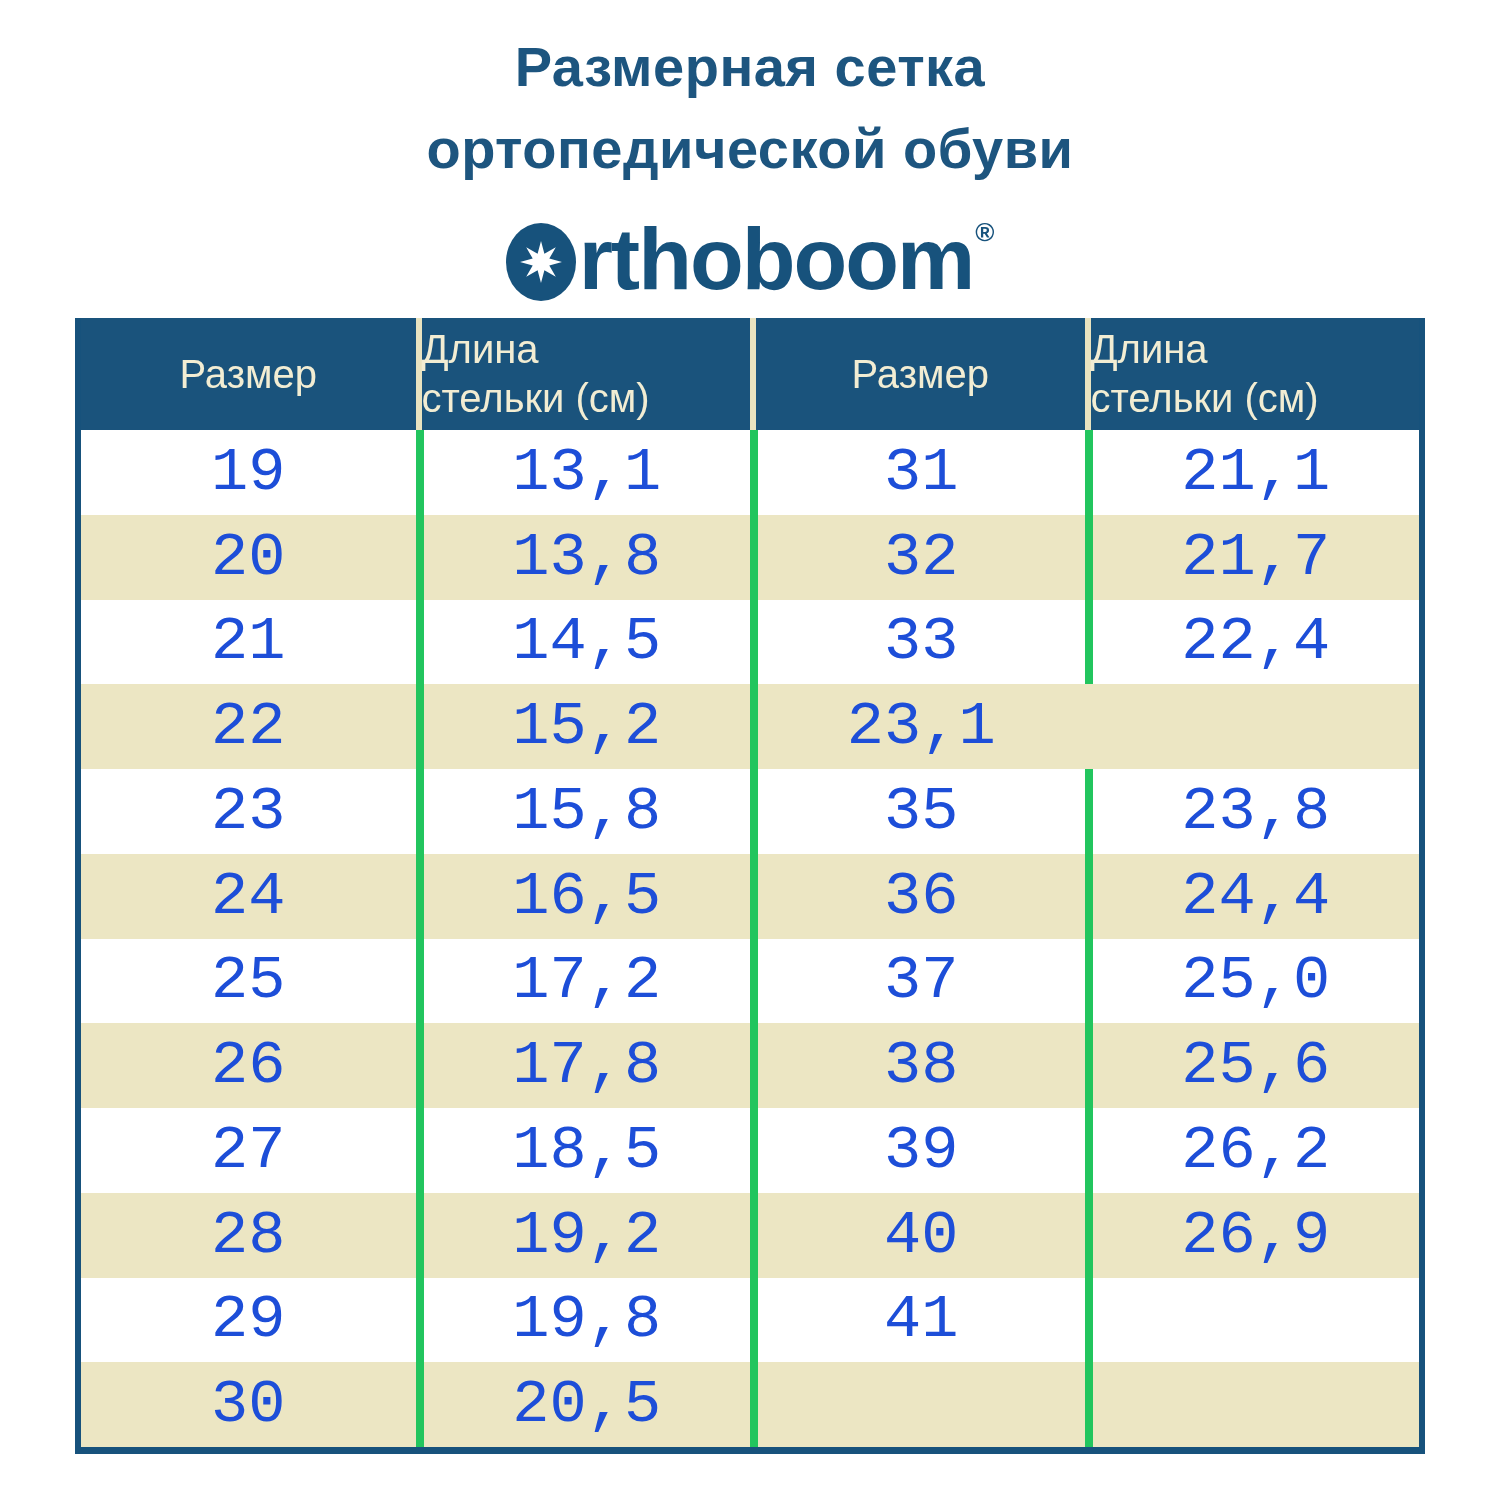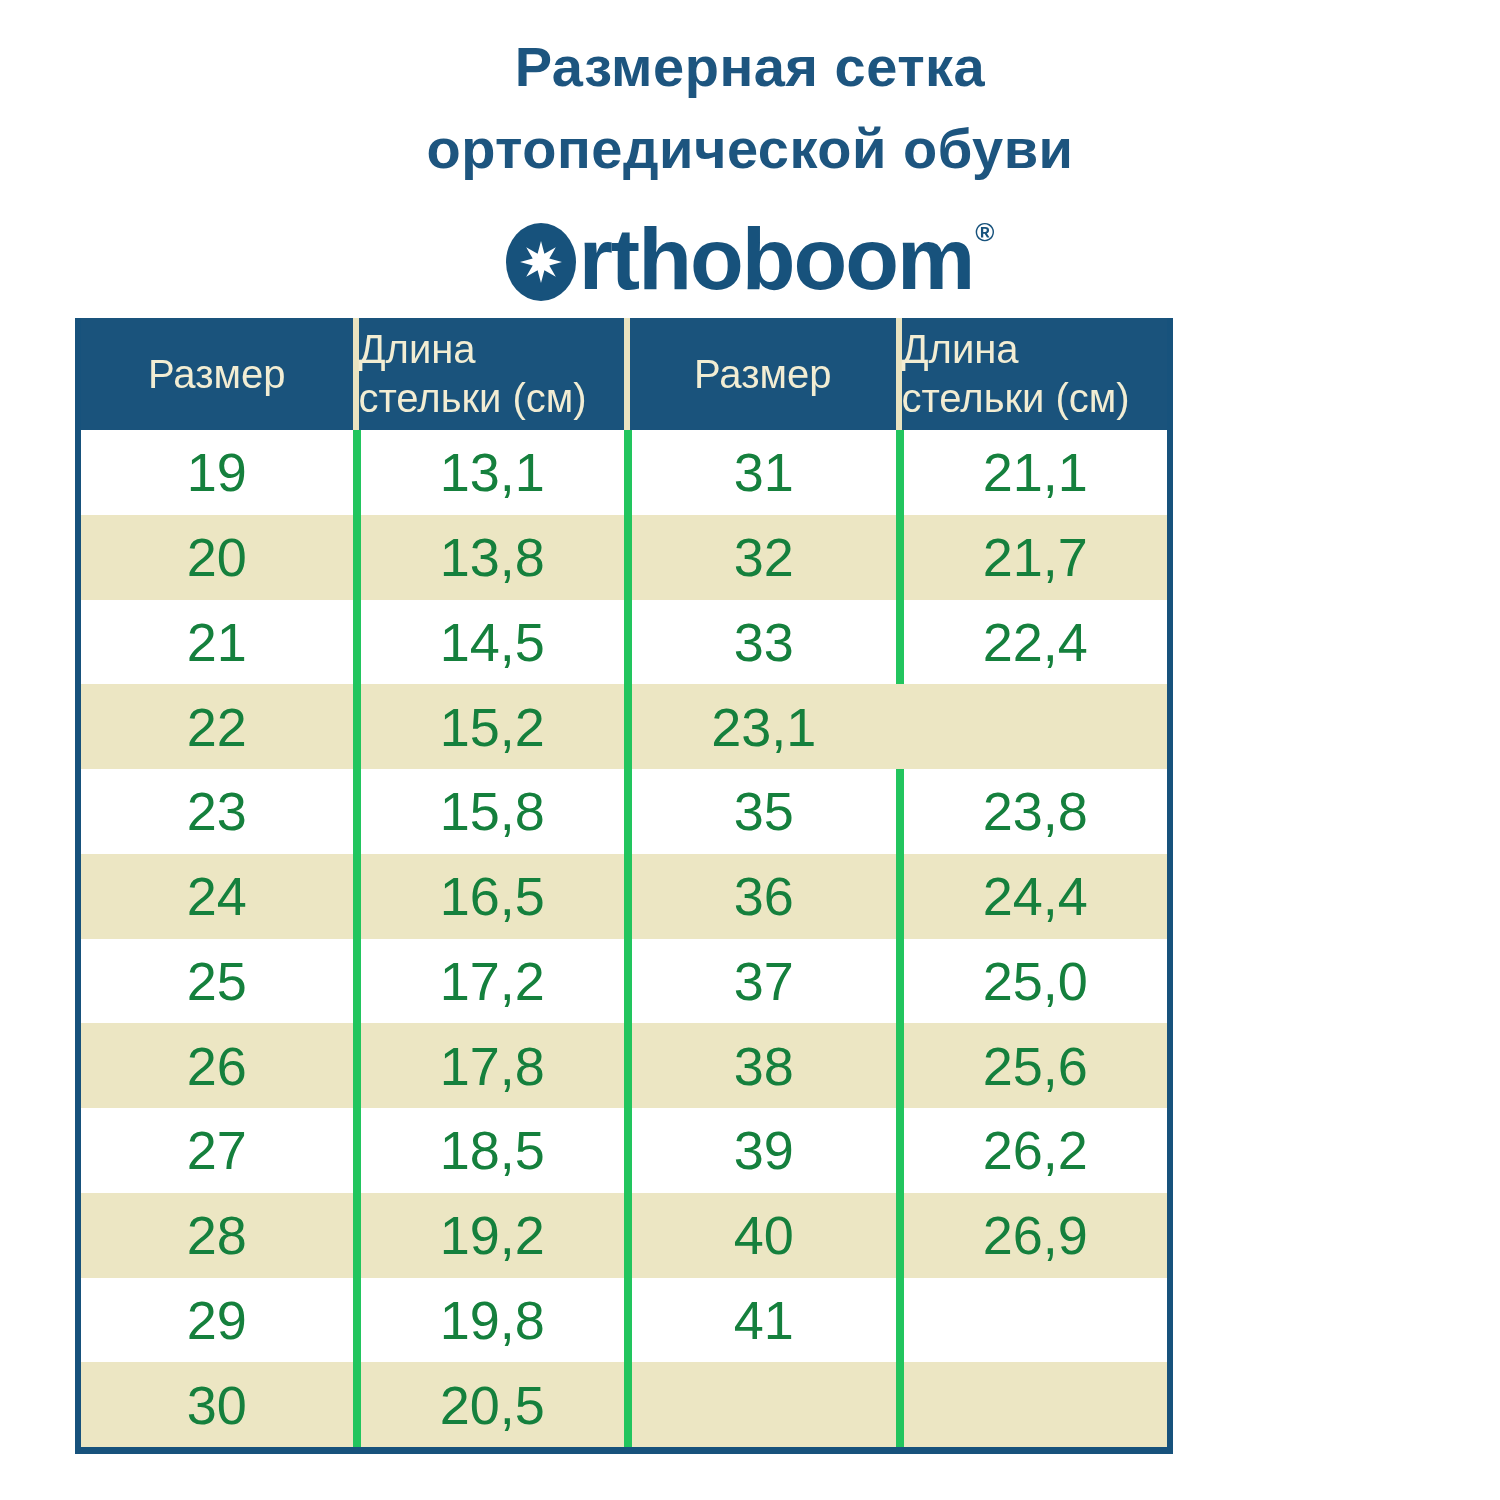--- a/index.html
+++ b/index.html
@@ -26,21 +26,21 @@
   .logo-text{
     font-size:88px;font-weight:bold;color:#17527c;
     letter-spacing:-2px;line-height:1;position:relative;top:-3px;
   }
   .reg-mark{
     font-size:26px;font-weight:bold;color:#17527c;
     position:relative;top:-30px;margin-left:2px;
   }
   
   .size-table{
-    position:absolute;left:75px;top:318px;width:1098px;
+    position:absolute;left:75px;top:318px;width:1350px;
     box-sizing:border-box;
     border-left:6px solid #17527c;
     border-right:6px solid #17527c;
     border-bottom:7px solid #17527c;
   }
   .thead{
     display:grid;grid-template-columns:repeat(4,1fr);
     height:112px;background:#1a537c;
   }
   .th{
@@ -51,21 +51,21 @@
   .th.center{justify-content:center;}
   .th.left{}
   .th + .th{border-left:6px solid #e9e3c0;}
   .row{
     display:grid;grid-template-columns:repeat(4,1fr);
     height:84.75px;background:#ffffff;
   }
   .row:nth-child(even){background:#ece6c3;}
   .td{
     display:flex;align-items:center;justify-content:center;
-    font-size:54px;color:#15803d;box-sizing:border-box;
+    font-size:62px;color:#1d4ed8;box-sizing:border-box;font-family:Liberation Mono, monospace;
   }
   .td + .td{border-left:8px solid #22c55e;}
 </style>
 </head>
 <body>
 
 <div class="titles">
   <div class="title-line">Размерная сетка</div>
   <div class="title-line">ортопедической обуви</div>
   <div class="logo-row">

